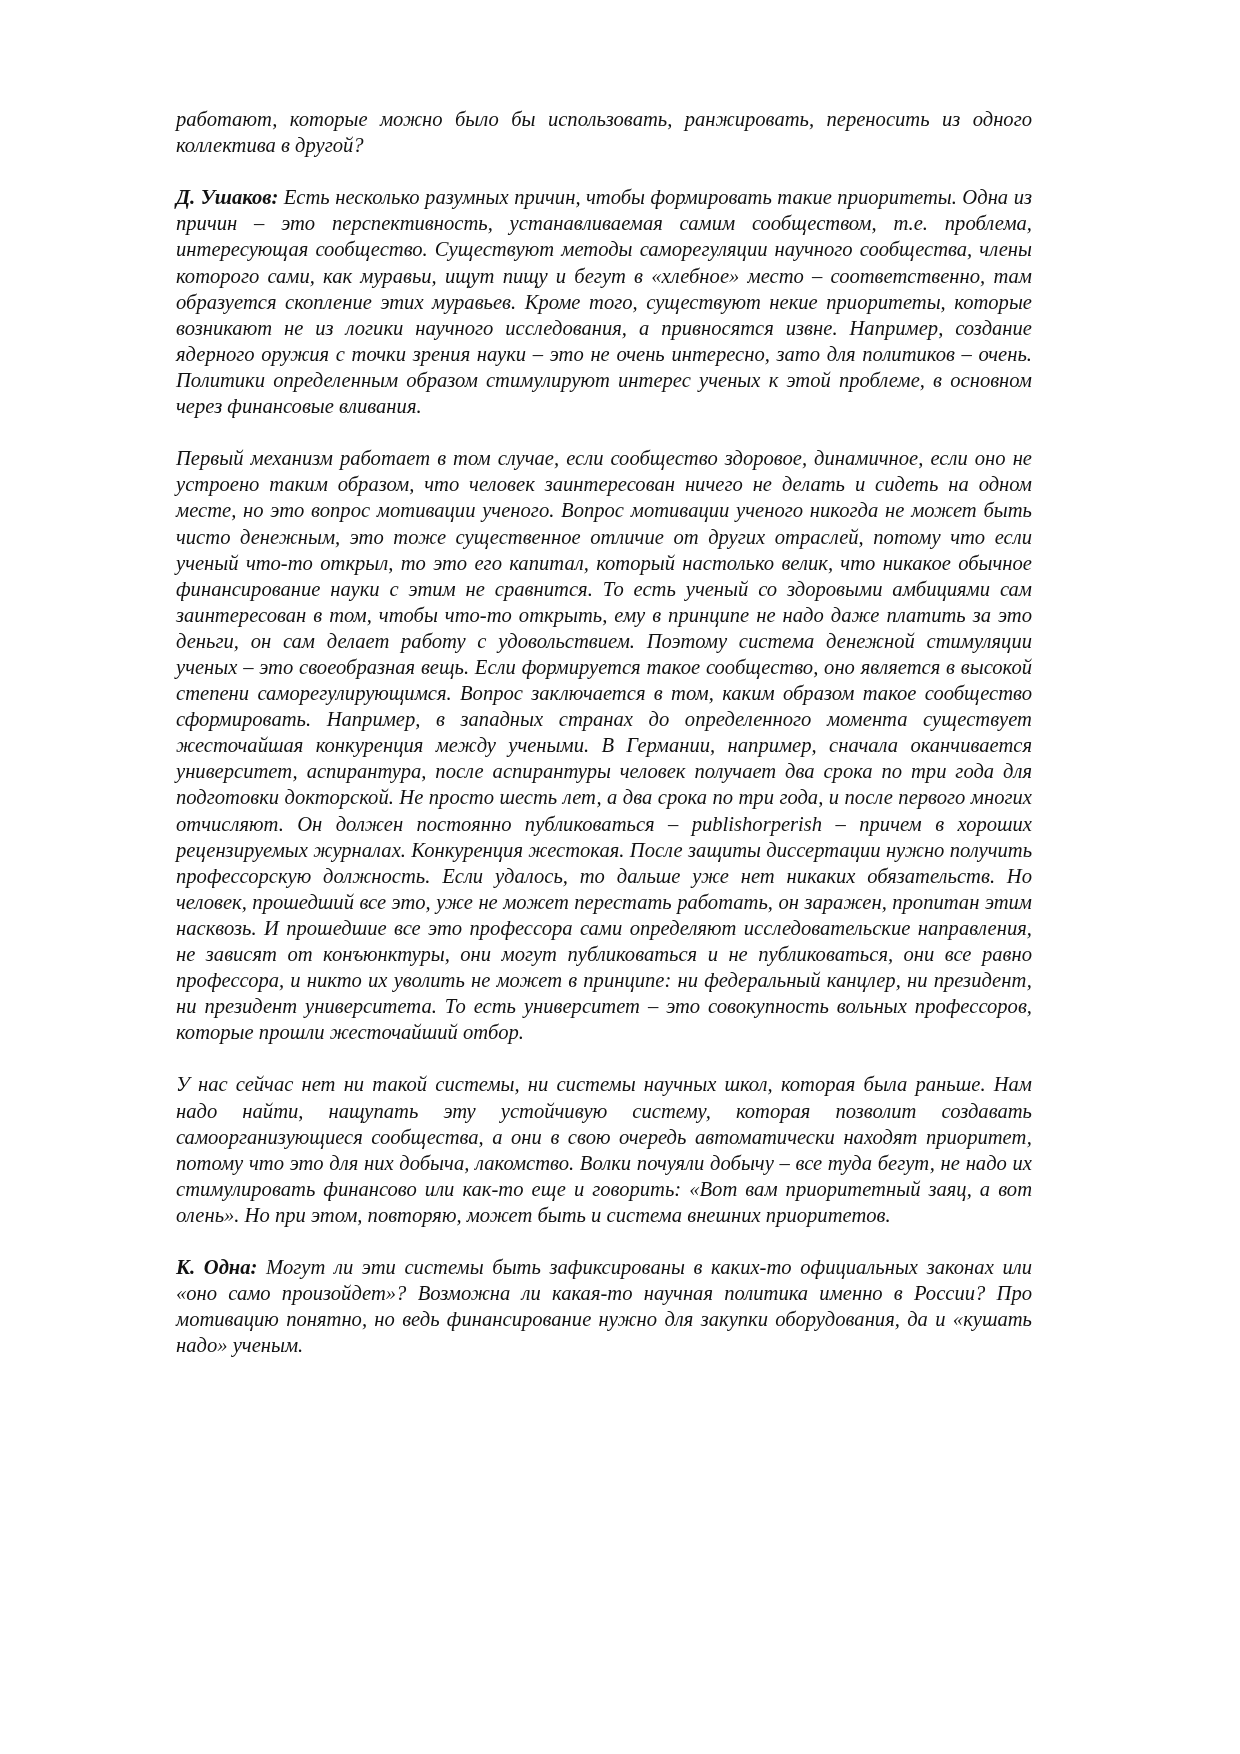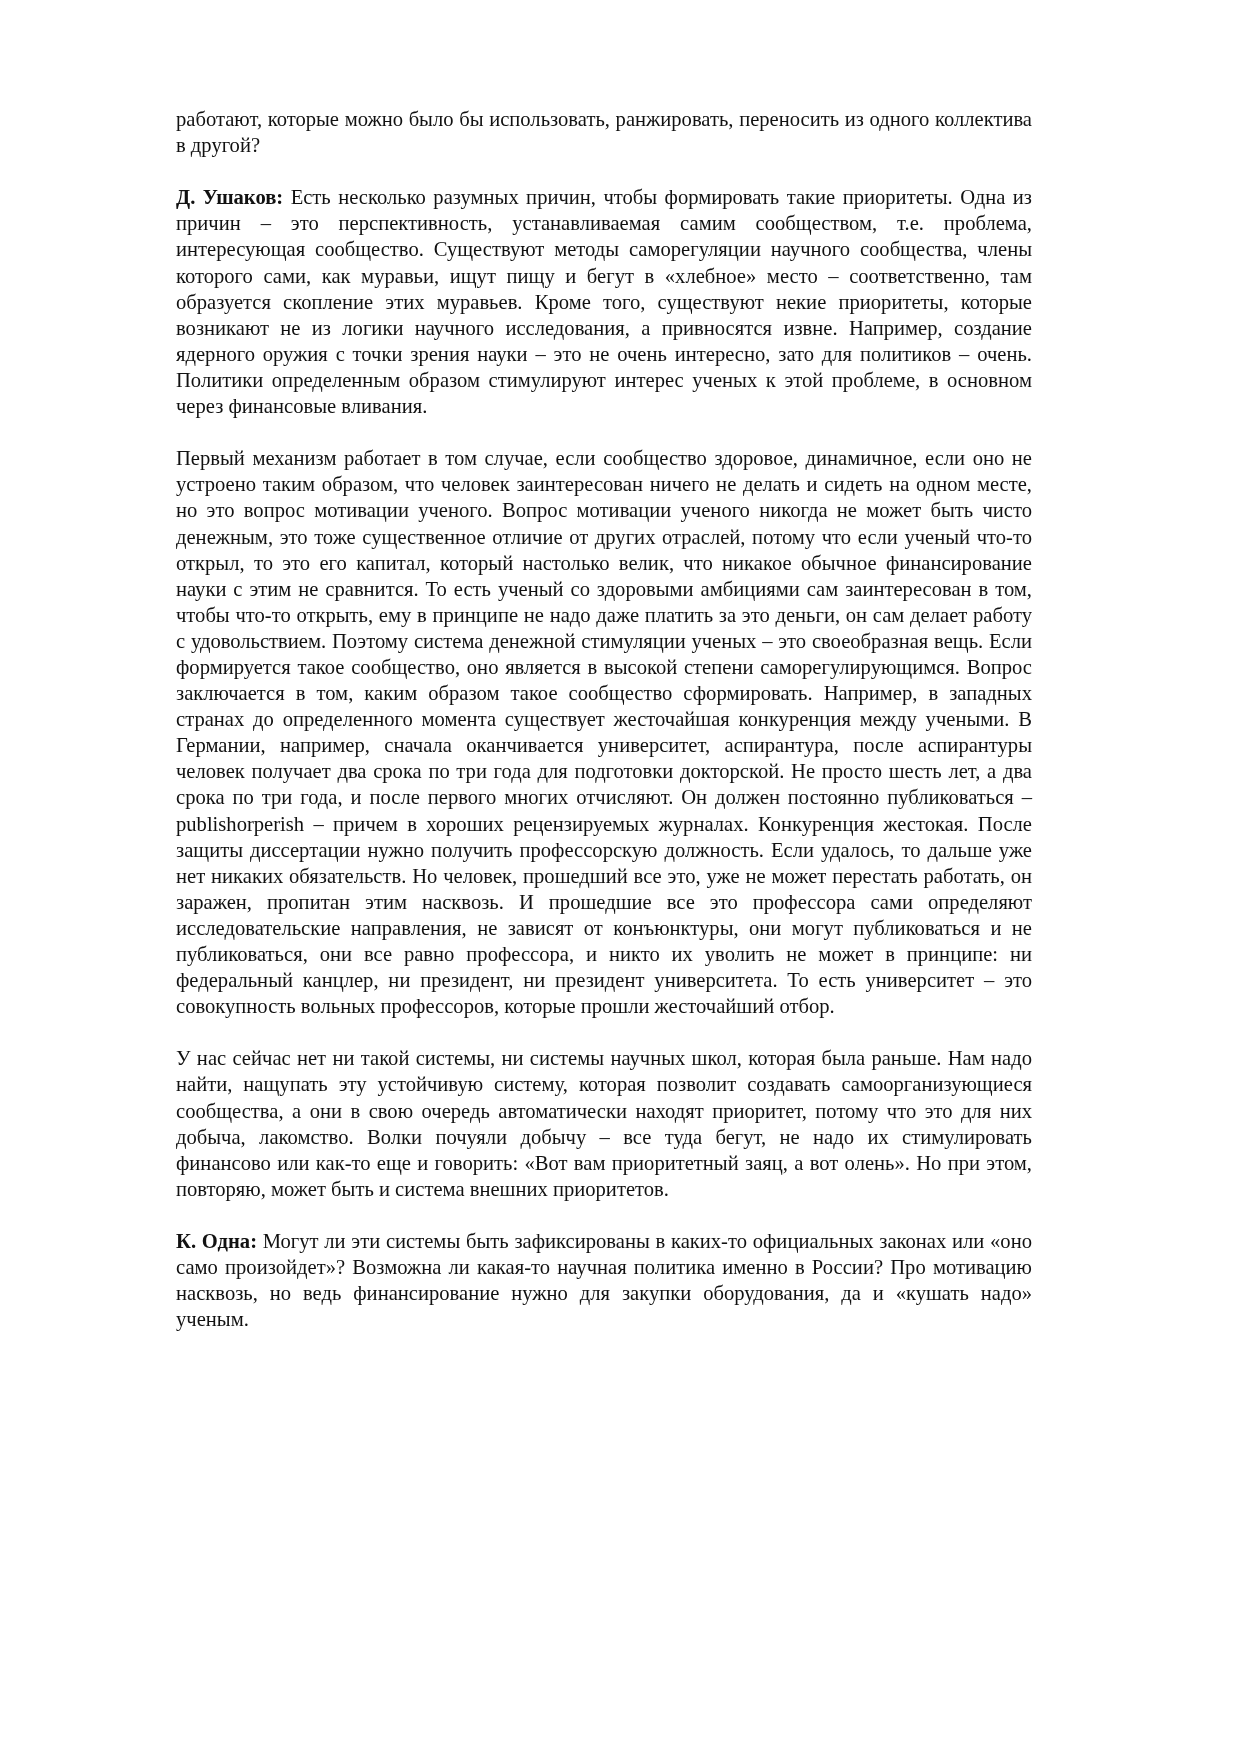--- a/index.html
+++ b/index.html
@@ -19,20 +19,21 @@
       top: 106px;
       width: 856px;
       font-family: "Liberation Serif", "DejaVu Serif", serif;
       font-size: 20.6px;
       line-height: 26.1px;
       color: #111111;
     }
     .para {
       margin: 0 0 26.1px 0;
       text-align: justify;
+      font-style: italic;
     }
     .speaker {
       font-weight: bold;
     }
   </style>
 </head>
 <body>
 
 <div class="page">
   <p class="para">
@@ -41,15 +42,15 @@
   <p class="para">
     <span class="speaker">Д. Ушаков:</span><span> Есть несколько разумных причин, чтобы формировать такие приоритеты. Одна из причин – это перспективность, устанавливаемая самим сообществом, т.е. проблема, интересующая сообщество. Существуют методы саморегуляции научного сообщества, члены которого сами, как муравьи, ищут пищу и бегут в «хлебное» место – соответственно, там образуется скопление этих муравьев. Кроме того, существуют некие приоритеты, которые возникают не из логики научного исследования, а привносятся извне. Например, создание ядерного оружия с точки зрения науки – это не очень интересно, зато для политиков – очень. Политики определенным образом стимулируют интерес ученых к этой проблеме, в основном через финансовые вливания.</span>
   </p>
   <p class="para">
     <span>Первый механизм работает в том случае, если сообщество здоровое, динамичное, если оно не устроено таким образом, что человек заинтересован ничего не делать и сидеть на одном месте, но это вопрос мотивации ученого. Вопрос мотивации ученого никогда не может быть чисто денежным, это тоже существенное отличие от других отраслей, потому что если ученый что-то открыл, то это его капитал, который настолько велик, что никакое обычное финансирование науки с этим не сравнится. То есть ученый со здоровыми амбициями сам заинтересован в том, чтобы что-то открыть, ему в принципе не надо даже платить за это деньги, он сам делает работу с удовольствием. Поэтому система денежной стимуляции ученых – это своеобразная вещь. Если формируется такое сообщество, оно является в высокой степени саморегулирующимся. Вопрос заключается в том, каким образом такое сообщество сформировать. Например, в западных странах до определенного момента существует жесточайшая конкуренция между учеными. В Германии, например, сначала оканчивается университет, аспирантура, после аспирантуры человек получает два срока по три года для подготовки докторской. Не просто шесть лет, а два срока по три года, и после первого многих отчисляют. Он должен постоянно публиковаться – publishorperish – причем в хороших рецензируемых журналах. Конкуренция жестокая. После защиты диссертации нужно получить профессорскую должность. Если удалось, то дальше уже нет никаких обязательств. Но человек, прошедший все это, уже не может перестать работать, он заражен, пропитан этим насквозь. И прошедшие все это профессора сами определяют исследовательские направления, не зависят от конъюнктуры, они могут публиковаться и не публиковаться, они все равно профессора, и никто их уволить не может в принципе: ни федеральный канцлер, ни президент, ни президент университета. То есть университет – это совокупность вольных профессоров, которые прошли жесточайший отбор.</span>
   </p>
   <p class="para">
     <span>У нас сейчас нет ни такой системы, ни системы научных школ, которая была раньше. Нам надо найти, нащупать эту устойчивую систему, которая позволит создавать самоорганизующиеся сообщества, а они в свою очередь автоматически находят приоритет, потому что это для них добыча, лакомство. Волки почуяли добычу – все туда бегут, не надо их стимулировать финансово или как-то еще и говорить: «Вот вам приоритетный заяц, а вот олень». Но при этом, повторяю, может быть и система внешних приоритетов.</span>
   </p>
   <p class="para">
-    <span class="speaker">К. Одна:</span><span> Могут ли эти системы быть зафиксированы в каких-то официальных законах или «оно само произойдет»? Возможна ли какая-то научная политика именно в России? Про мотивацию насквозь, но ведь финансирование нужно для закупки оборудования, да и «кушать надо» ученым.</span>
+    <span class="speaker">К. Одна:</span><span> Могут ли эти системы быть зафиксированы в каких-то официальных законах или «оно само произойдет»? Возможна ли какая-то научная политика именно в России? Про мотивацию понятно, но ведь финансирование нужно для закупки оборудования, да и «кушать надо» ученым.</span>
   </p>
 </div>
 
 </body></html>

